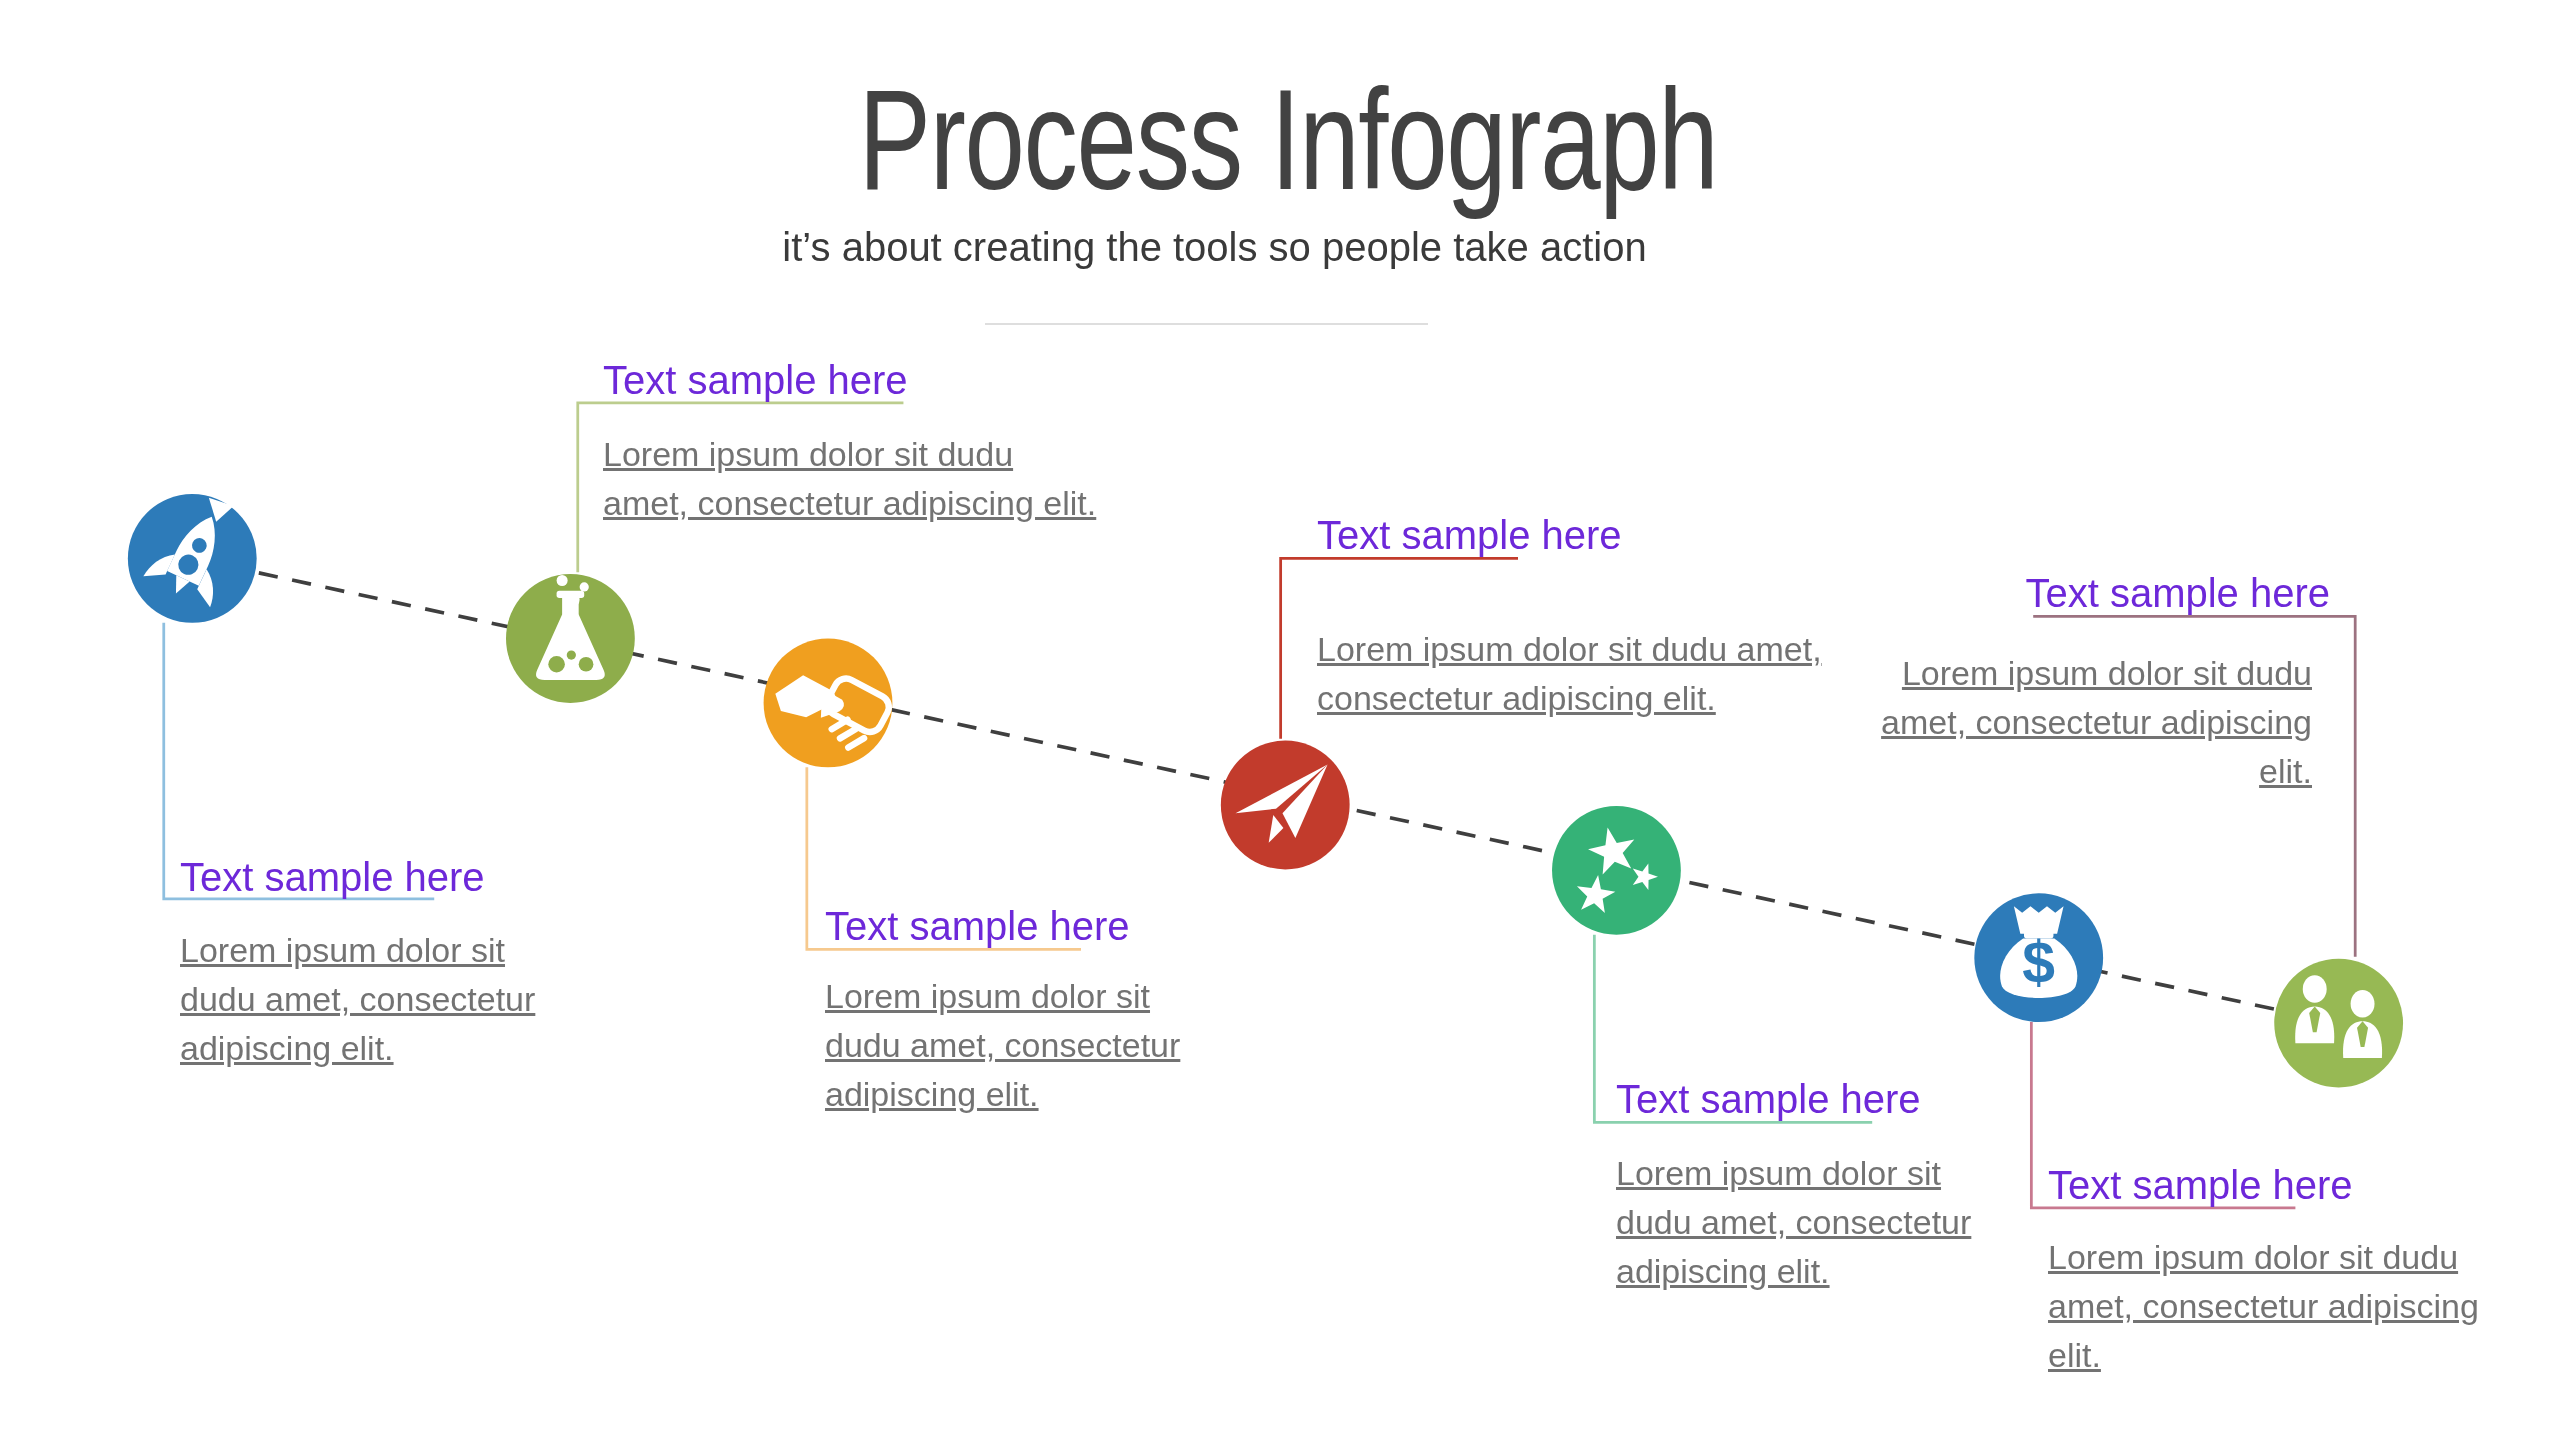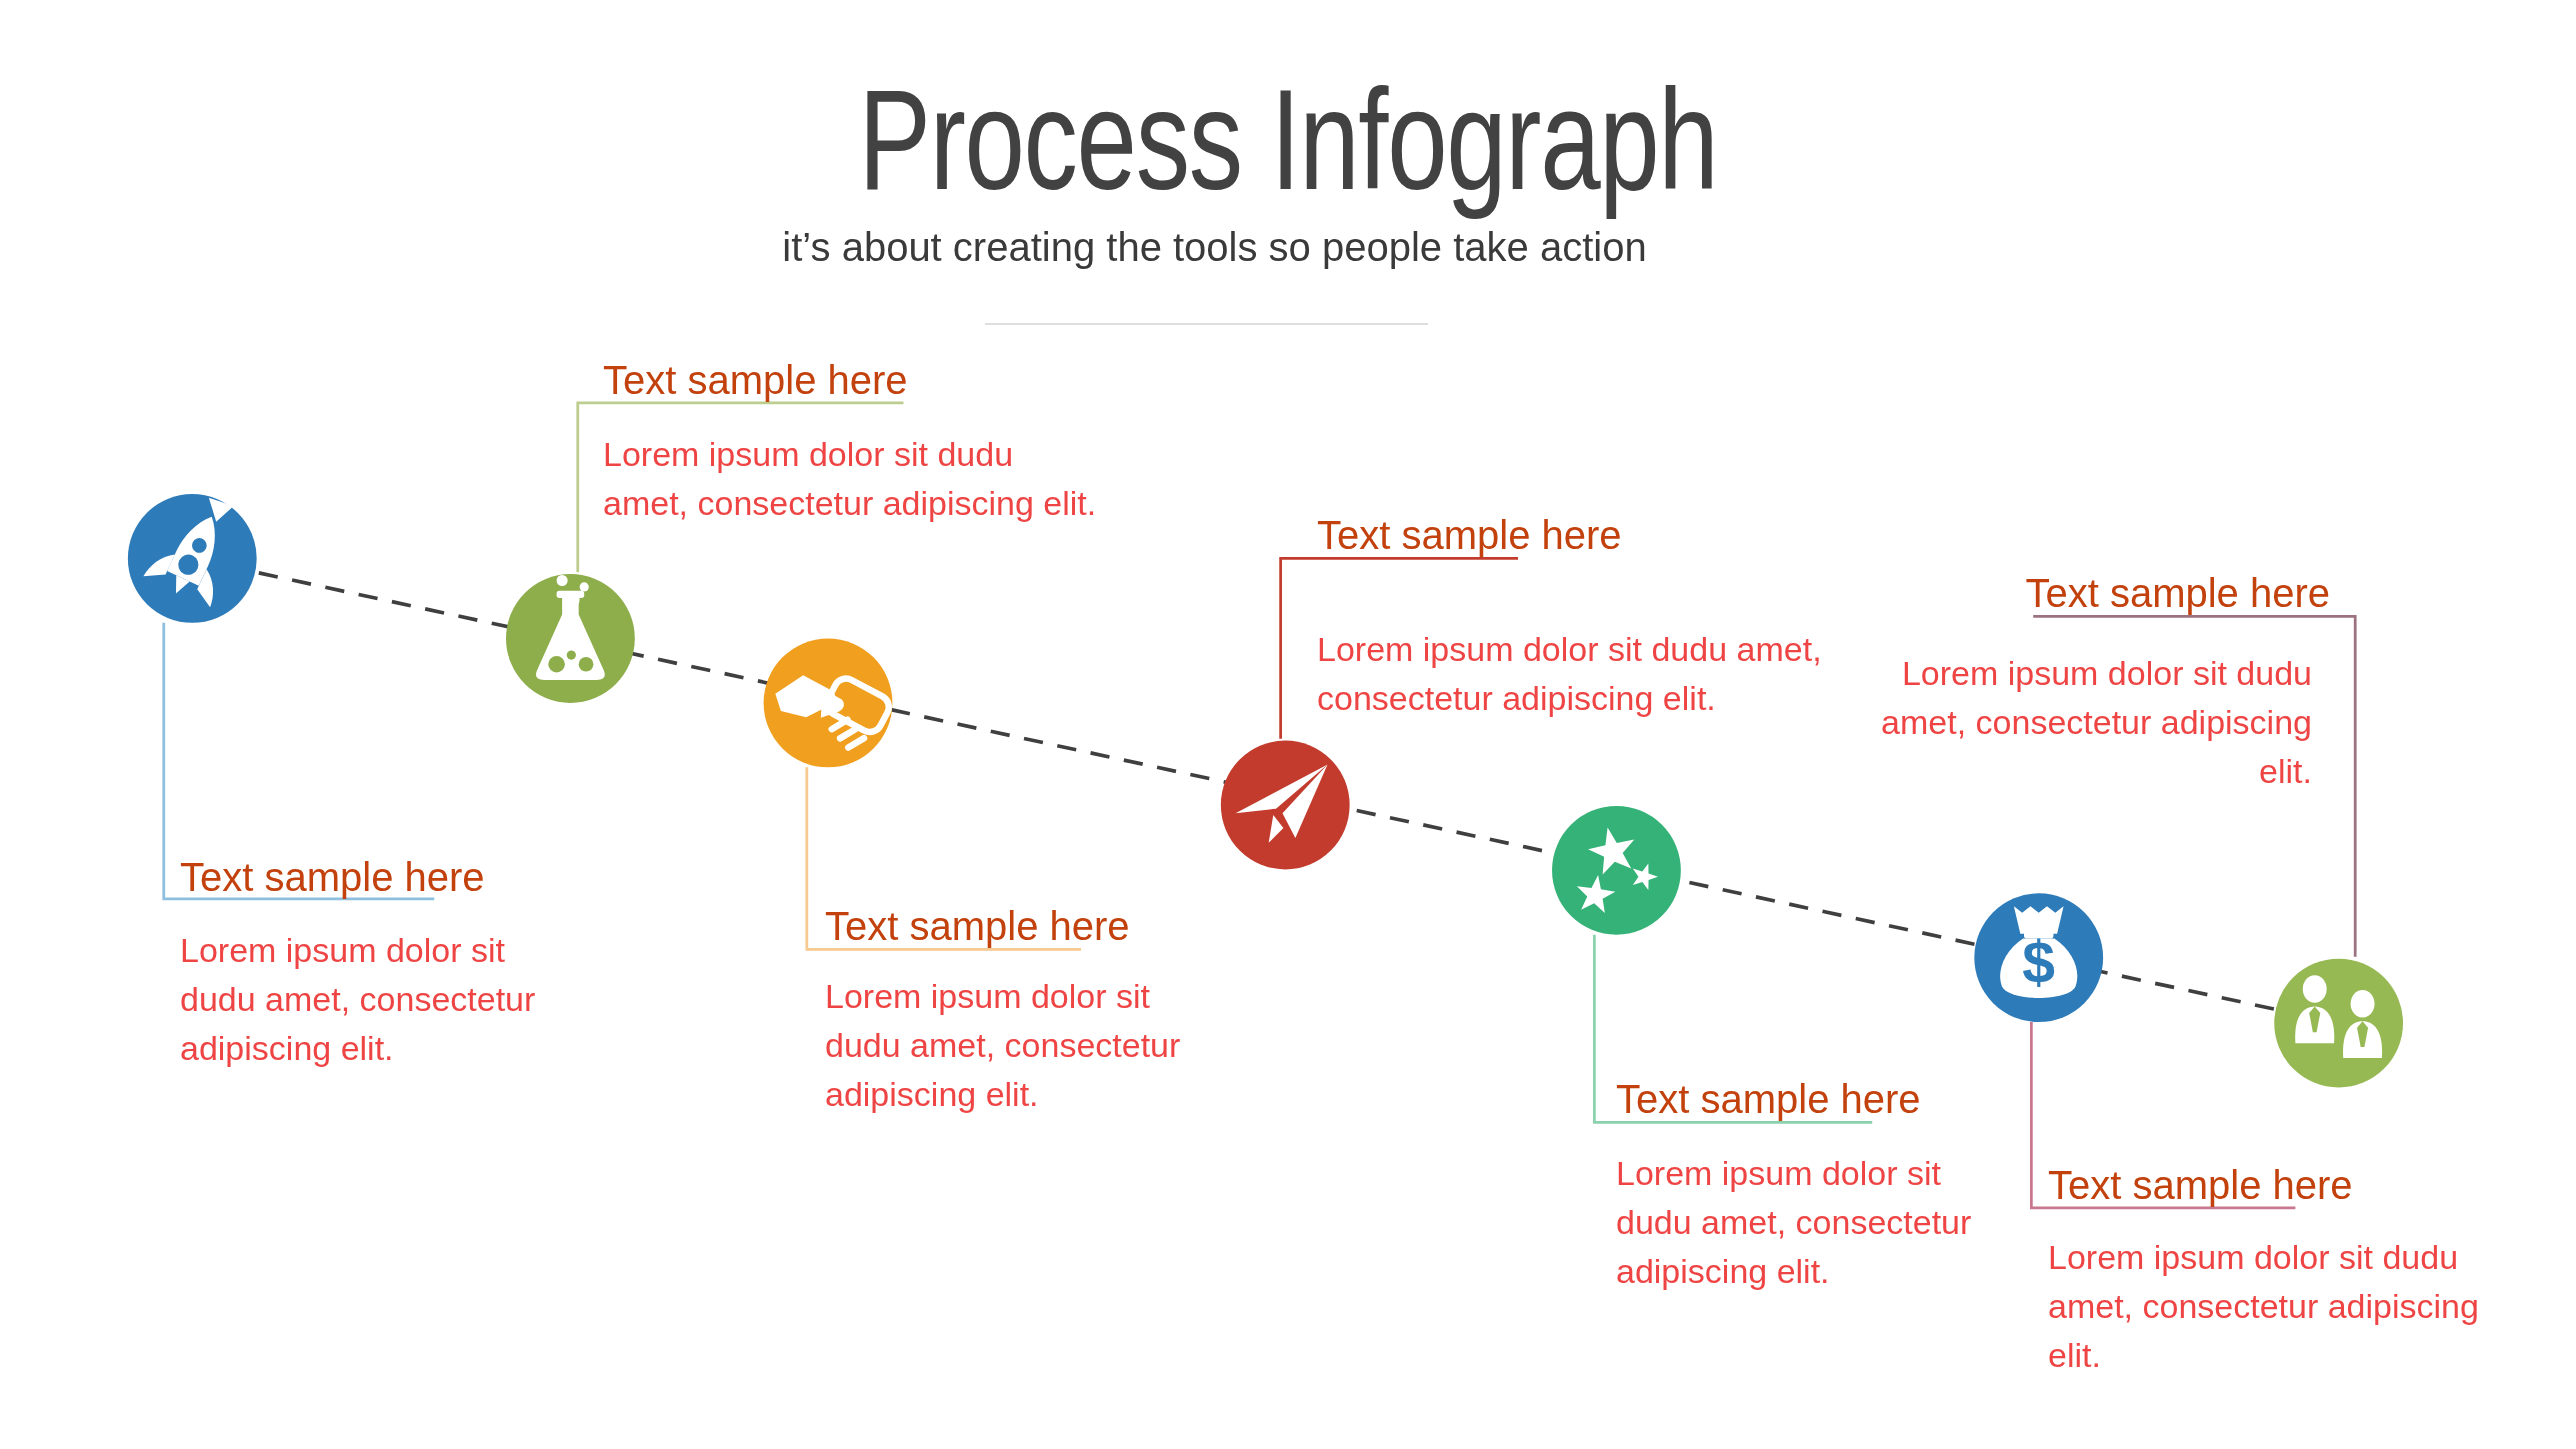--- a/index.html
+++ b/index.html
@@ -23,25 +23,25 @@
     text-align:center; color:#3a3a3a;
     font-size:40px; font-weight:400; line-height:52px;
   }
   .subtitle-divider{
     position:absolute; left:985px; top:323px; width:443px; height:1.8px;
     background:#dedede;
   }
   .diagram-svg{position:absolute; left:0; top:0;}
   .label-heading{
     position:absolute; font-size:40px; line-height:46px;
-    color:#c2410c; white-space:nowrap;
+    color:#6d28d9; white-space:nowrap;
   }
   .label-body{
     position:absolute; font-size:34px; line-height:49px;
-    color:#ef4444; white-space:pre-line;
+    color:#737373; white-space:pre-line;text-decoration:underline;
   }
   .align-right{text-align:right;}
 </style>
 </head>
 <body>
 
 <div class="canvas">
 
   <div class="slide-title"><span class="squeeze">Process Infograph</span></div>
   <div class="slide-subtitle">it’s about creating the tools so people take action</div>

